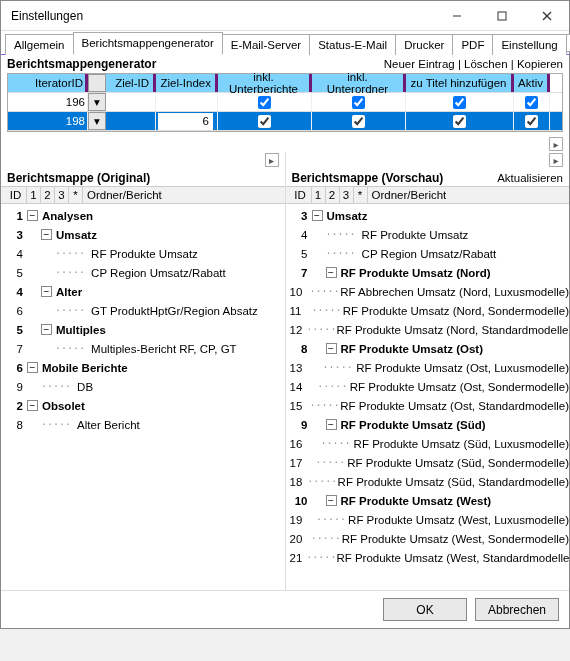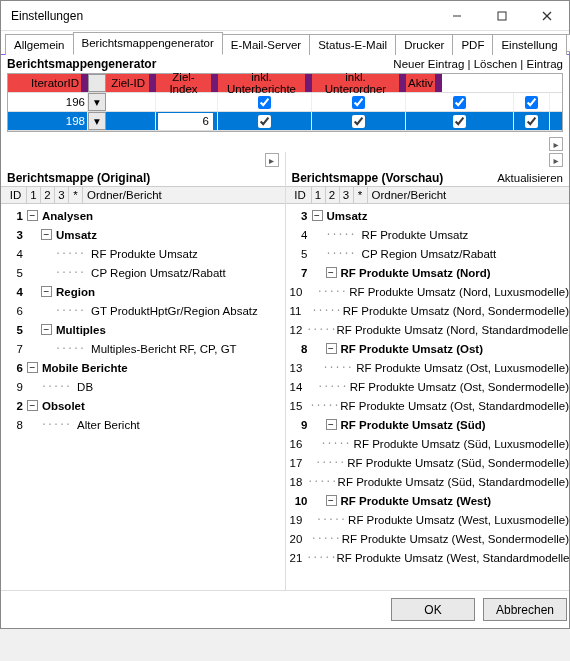--- a/index.html
+++ b/index.html
@@ -98,22 +98,22 @@
     border: 1px solid #aaa;
     margin: 0 6px 4px 6px;
   }
   .grid-row{
     display:flex;
     height:19px;
     align-items:center;
     border-bottom: 1px solid #ddd;
   }
   .grid-header .gcell{
-    background:#ef4444;
-    border-right:7px solid #701a75;
+    background:#7dd3fc;
+    border-right:3px solid #701a75;
     font-size:11.5px;
     padding: 0 4px;
     text-align:center;
     height:100%;
     display:flex;align-items:center;justify-content:center;
   }
   .grid-body .gcell{
     border-right:1px solid #eee;
     font-size:11.5px;
     padding: 0 2px;
@@ -217,21 +217,21 @@
     font-size:10px;
     letter-spacing:0;
     white-space:pre;
   }
   .trow .spacer{ display:inline-block }
   .footer{
     height:38px;
     display:flex;
     align-items:center;
     justify-content:flex-end;
-    padding-right:2px;
+    padding-right:10px;
     gap:8px;
     border-top:1px solid #ddd;
   }
   .footer button{
     width:84px;height:23px;
     background:#e9e9e9;
     border:1px solid #888;
     font-size:12px;
   }
   .grid-scroll-right{
@@ -292,32 +292,33 @@
       <div class="arrow">◂</div>
 
     </div>
   </div>
 
   <div class="section-title-row">
     <span>Berichtsmappengenerator</span>
     <span class="links">
       <span>Neuer Eintrag</span> |
       <span>Löschen</span> |
-      <span>Eintrag</span>
+      <span>Kopieren</span>
     </span>
   </div>
 
   <div class="grid">
     <div class="grid-row grid-header">
       <div class="gcell iter">IteratorID</div>
       <div class="gcell dd"></div>
       <div class="gcell ziel">Ziel-ID</div>
       <div class="gcell zidx">Ziel-Index</div>
       <div class="gcell unb">inkl. Unterberichte</div>
       <div class="gcell unt">inkl. Unterordner</div>
+      <div class="gcell tit">zu Titel hinzufügen</div>
       <div class="gcell akt">Aktiv</div>
     </div>
     <div class="grid-body" id="grid-body">
         <div class="grid-row">
           <div class="gcell iter">196</div>
           <div class="gcell dd">▾</div>
           <div class="gcell ziel"></div>
           <div class="gcell zidx"></div>
           <div class="gcell unt">
             <input type="checkbox" checked="" style="">
@@ -399,21 +400,21 @@
             <span class="tid">5</span>
             <span class="spacer" style="width: 28px;"></span>
             <span class="tree-guides">·····</span>
             <span style="display: inline-block; width: 6px;"></span>
             <span> CP Region Umsatz/Rabatt</span>
           </div>
           <div class="trow bold">
             <span class="tid">4</span>
             <span class="spacer" style="width: 14px;"></span>
             <span class="expander">−</span>
-            <span> Region</span>
+            <span> Alter</span>
           </div>
           <div class="trow">
             <span class="tid">6</span>
             <span class="spacer" style="width: 28px;"></span>
             <span class="tree-guides">·····</span>
             <span style="display: inline-block; width: 6px;"></span>
             <span> GT ProduktHptGr/Region Absatz</span>
           </div>
           <div class="trow bold">
             <span class="tid">5</span>
@@ -498,21 +499,21 @@
             <span class="tid">7</span>
             <span class="spacer" style="width: 14px;"></span>
             <span class="expander">−</span>
             <span> RF Produkte Umsatz (Nord)</span>
           </div>
           <div class="trow">
             <span class="tid">10</span>
             <span class="spacer" style="width: 28px;"></span>
             <span class="tree-guides">·····</span>
             <span style="display: inline-block; width: 6px;"></span>
-            <span> RF Produkte Umsatz (Nord, Luxusmodelle)</span>
+            <span> RF Abbrechen Umsatz (Nord, Luxusmodelle)</span>
           </div>
           <div class="trow">
             <span class="tid">11</span>
             <span class="spacer" style="width: 28px;"></span>
             <span class="tree-guides">·····</span>
             <span style="display: inline-block; width: 6px;"></span>
             <span> RF Produkte Umsatz (Nord, Sondermodelle)</span>
           </div>
           <div class="trow">
             <span class="tid">12</span>

